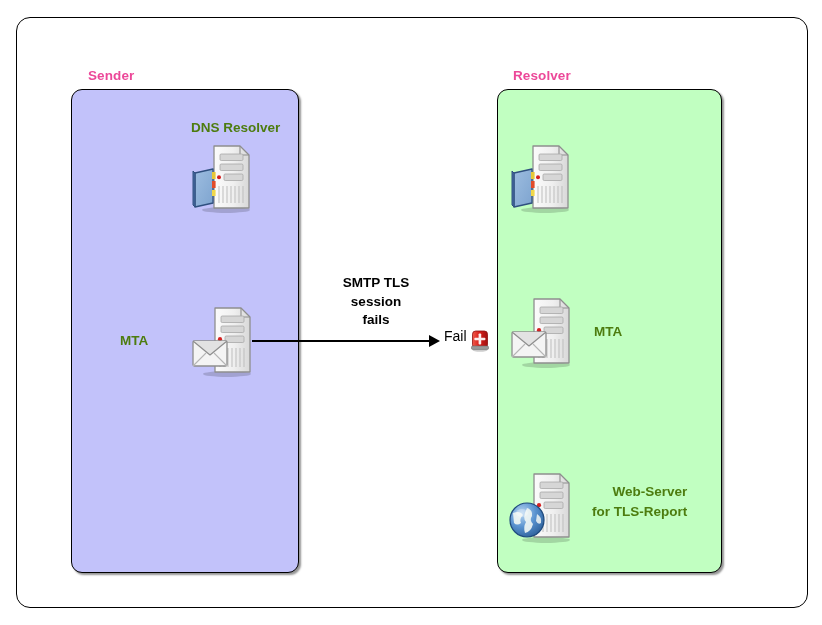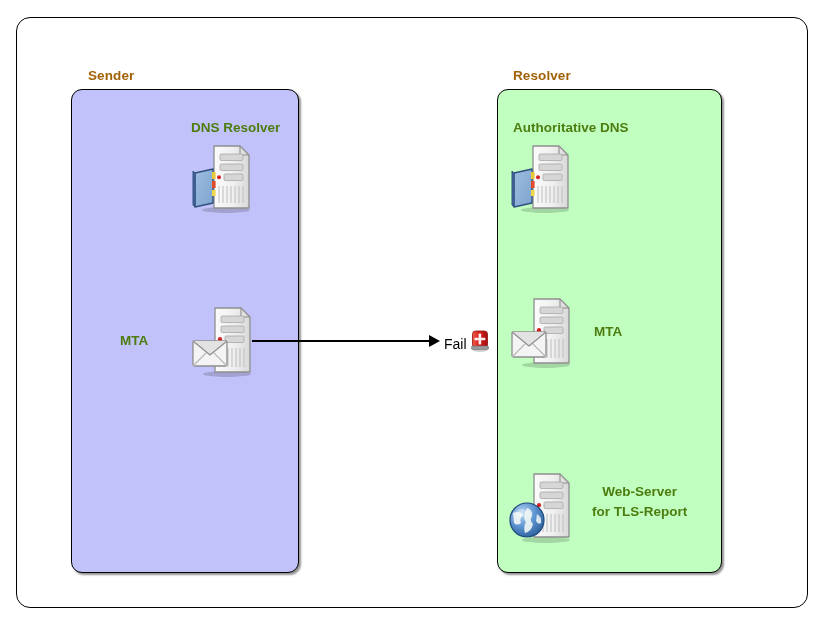--- a/index.html
+++ b/index.html
@@ -48,21 +48,21 @@
     left: 497px;
     top: 89px;
     width: 225px;
     height: 484px;
     background: #C1FFC1;
   }
   .zone-caption {
     position: absolute;
     font-size: 13.5px;
     font-weight: bold;
-    color: #a16207;
+    color: #ec4899;
     letter-spacing: 0.1px;
     white-space: nowrap;
   }
   .cap-sender { left: 88px; top: 68px; }
   .cap-receiver { left: 513px; top: 68px; }
 
   .node-label {
     position: absolute;
     font-size: 13.5px;
     font-weight: bold;
@@ -70,21 +70,21 @@
     white-space: nowrap;
     line-height: 1.45;
   }
   .lbl-dns-resolver { left: 191px; top: 118px; }
   .lbl-auth-dns { left: 513px; top: 118px; }
   .lbl-mta-sender { left: 120px; top: 331px; }
   .lbl-mta-receiver { left: 594px; top: 322px; }
   .lbl-webserver {
     left: 592px;
     top: 482px;
-    text-align: center;
+    text-align: right;
   }
 
   .icon-box {
     position: absolute;
   }
   .ic-dns-sender { left: 192px; top: 141px; }
   .ic-dns-receiver { left: 511px; top: 141px; }
   .ic-mta-sender { left: 191px; top: 303px; }
   .ic-mta-receiver { left: 510px; top: 294px; }
   .ic-web-receiver { left: 509px; top: 470px; }
@@ -115,21 +115,21 @@
     width: 86px;
     text-align: center;
     font-size: 13.5px;
     font-weight: bold;
     color: #000000;
     line-height: 1.38;
   }
   .fail-label {
     position: absolute;
     left: 444px;
-    top: 336px;
+    top: 328px;
     font-size: 14px;
     color: #000000;
     white-space: nowrap;
   }
   .fail-icon {
     position: absolute;
     left: 470px;
     top: 328px;
   }
 </style>
@@ -217,20 +217,25 @@
       </g>
 
       <g>
         <rect x="2" y="38" width="34" height="25" rx="1.5" fill="#f4f4f4" stroke="#8e8e8e" stroke-width="1.3"></rect>
         <path d="M2 38 L19 52 L36 38" fill="#e2e2e2" stroke="#8e8e8e" stroke-width="1.2" stroke-linejoin="round"></path>
         <path d="M2 63 L15 50 M36 63 L23 50" fill="none" stroke="#b5b5b5" stroke-width="1.1"></path>
       </g>
     </svg>
   </div>
 
+  <div class="arrow-caption">
+    <div>SMTP TLS</div>
+    <div>session</div>
+    <div>fails</div>
+  </div>
   <div class="arrow-line"></div>
   <div class="arrow-head"></div>
 
   <div class="fail-label">Fail</div>
 
   <div class="fail-icon">
     <svg width="20" height="24" viewBox="0 0 20 24" xmlns="http://www.w3.org/2000/svg">
       <defs>
         <linearGradient id="alarmg" x1="0" y1="0" x2="1" y2="0">
           <stop offset="0" stop-color="#f05a4a"></stop>
@@ -245,21 +250,20 @@
         <rect x="8.6" y="5.5" width="2.6" height="11" rx="0.8"></rect>
         <rect x="4.4" y="9.7" width="11" height="2.6" rx="0.8"></rect>
       </g>
     </svg>
   </div>
 
   <div class="zone-caption cap-receiver">Resolver</div>
 
   <div class="zone zone-receiver"></div>
 
-  <div class="node-label lbl-auth-dns">Authoritative DNS</div>
 
   <div class="icon-box ic-dns-receiver">
     <svg width="62" height="72" viewBox="0 0 62 72" xmlns="http://www.w3.org/2000/svg">
       <defs>
         <linearGradient id="towerg3" x1="0" y1="0" x2="1" y2="0">
           <stop offset="0" stop-color="#fbfbfb"></stop>
           <stop offset="0.55" stop-color="#efefef"></stop>
           <stop offset="1" stop-color="#d8d8d8"></stop>
         </linearGradient>
         <linearGradient id="bookg3" x1="0" y1="0" x2="1" y2="1">

